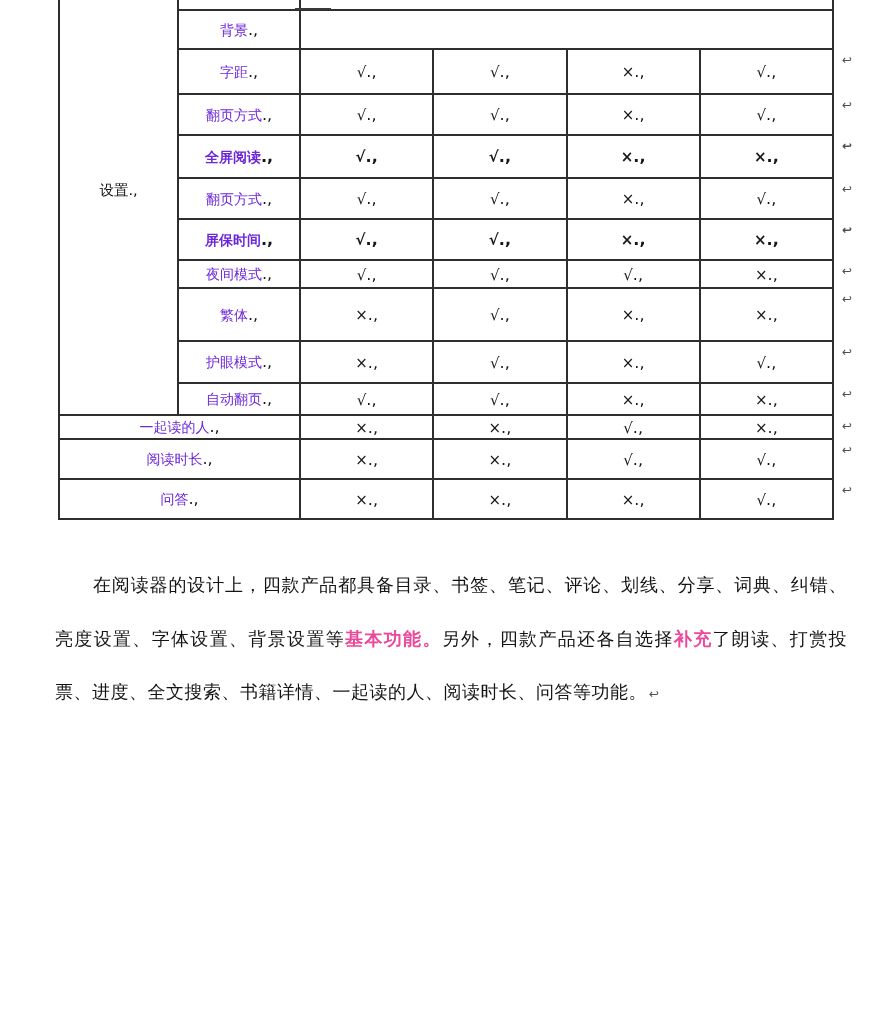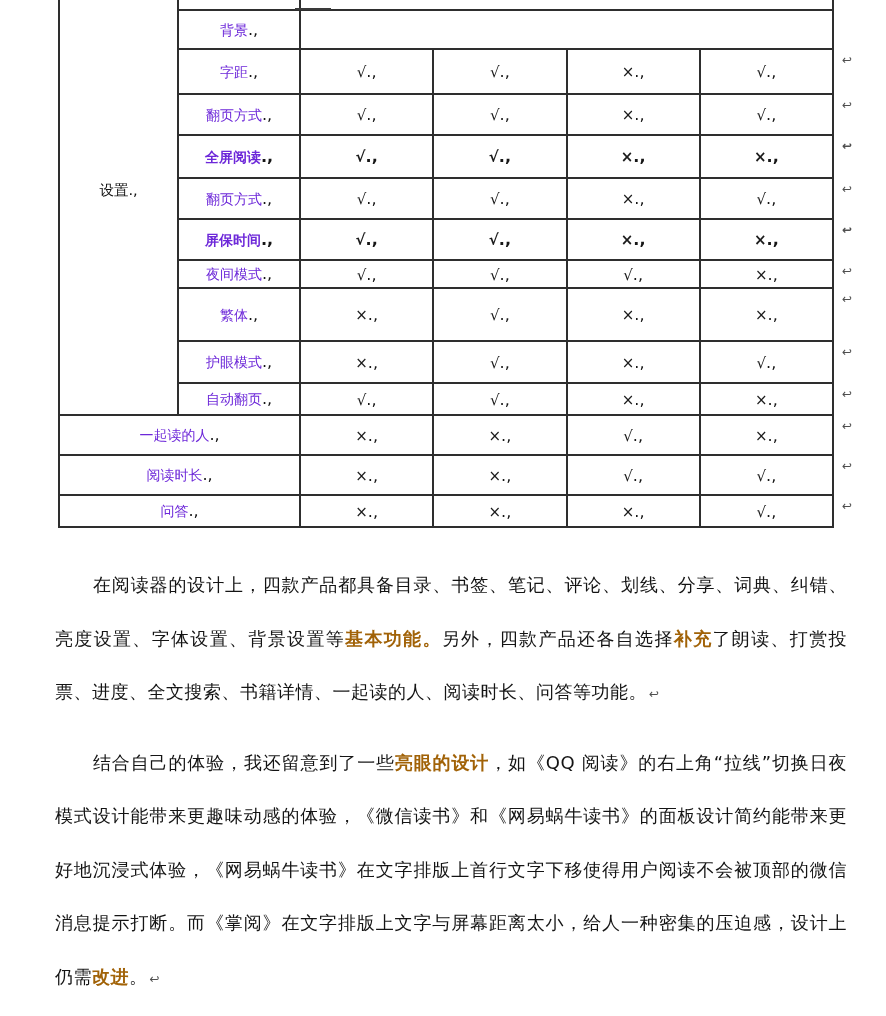--- a/index.html
+++ b/index.html
@@ -62,21 +62,21 @@
     font-size:18px;
     line-height:53.5px;
     letter-spacing:0.5px;
     color:#141414;
     text-align:justify;
     text-justify:inter-character;
     text-align-last:left;
     text-indent:38px;
   }
   p.bodyp + p.bodyp{margin-top:14px;}
-  .run-bold{font-weight:bold;color:#a16207;}
+  .run-bold{font-weight:bold;color:#ec4899;}
   .eol-inline{
     font-size:12px;
     color:#4f4f4f;
     letter-spacing:0;
     margin-left:2px;
   }
 </style>
 </head>
 <body>
 
@@ -148,41 +148,40 @@
           <td><span class="markglyph">×</span><span>.,</span></td>
           <td><span class="markglyph">√</span><span>.,</span><span class="eol">↩</span></td>
         </tr>
         <tr style="height: 32px;">
           <td><span class="rowlabel">自动翻页</span><span>.,</span></td>
           <td><span class="markglyph">√</span><span>.,</span></td>
           <td><span class="markglyph">√</span><span>.,</span></td>
           <td><span class="markglyph">×</span><span>.,</span></td>
           <td><span class="markglyph">×</span><span>.,</span><span class="eol">↩</span></td>
         </tr>
-        <tr style="height: 40px; border-radius: 7px;">
+        <tr style="height: 24px; border-radius: 7px;">
           <td colspan="2"><span class="rowlabel">一起读的人</span><span>.,</span></td>
           <td><span class="markglyph">×</span><span>.,</span></td>
           <td><span class="markglyph">×</span><span>.,</span></td>
           <td><span class="markglyph">√</span><span>.,</span></td>
           <td><span class="markglyph">×</span><span>.,</span><span class="eol">↩</span></td>
         </tr>
         <tr style="height: 40px; margin-top: 44px;">
           <td colspan="2"><span class="rowlabel">阅读时长</span><span>.,</span></td>
           <td><span class="markglyph">×</span><span>.,</span></td>
           <td><span class="markglyph">×</span><span>.,</span></td>
           <td><span class="markglyph">√</span><span>.,</span></td>
           <td><span class="markglyph">√</span><span>.,</span><span class="eol">↩</span></td>
         </tr>
-        <tr style="height: 32px;">
+        <tr style="height: 40px;">
           <td colspan="2"><span class="rowlabel">问答</span><span>.,</span></td>
           <td><span class="markglyph">×</span><span>.,</span></td>
           <td><span class="markglyph">×</span><span>.,</span></td>
           <td><span class="markglyph">×</span><span>.,</span></td>
           <td><span class="markglyph">√</span><span>.,</span><span class="eol">↩</span></td>
         </tr>
       </tbody>
   </table>
   <div id="border-fragment"></div>
   <div id="paras">
       <p class="bodyp"><span>在阅读器的设计上，四款产品都具备目录、书签、笔记、评论、划线、分享、词典、纠错、亮度设置、字体设置、背景设置等</span><span class="run-bold">基本功能。</span><span>另外，四款产品还各自选择</span><span class="run-bold">补充</span><span>了朗读、打赏投票、进度、全文搜索、书籍详情、一起读的人、阅读时长、问答等功能。</span><span class="eol-inline">↩</span></p>
-      <p class="bodyp"><span>结合自己的体验，我还留意到了一些</span><span class="run-bold">亮眼的设计</span><span>，如《QQ 阅读》的右上角“拉线”切换日夜模式设计能带来更趣味动感的体验，《微信读书》和《网易蜗牛读书》的面板设计简约能带来更好地沉浸式体验，《网易蜗牛读书》在文字排版上首行文字下移使得用户阅读不会被顶部的微信消息提示打断。而《掌阅》在文字排版上文字与屏幕距离太小，给人一种密集的压迫感，设计上仍需</span><span class="run-bold">改进</span><span>。</span><span class="eol-inline">↩</span></p>
     </div>
 </div>
 
 </body></html>

